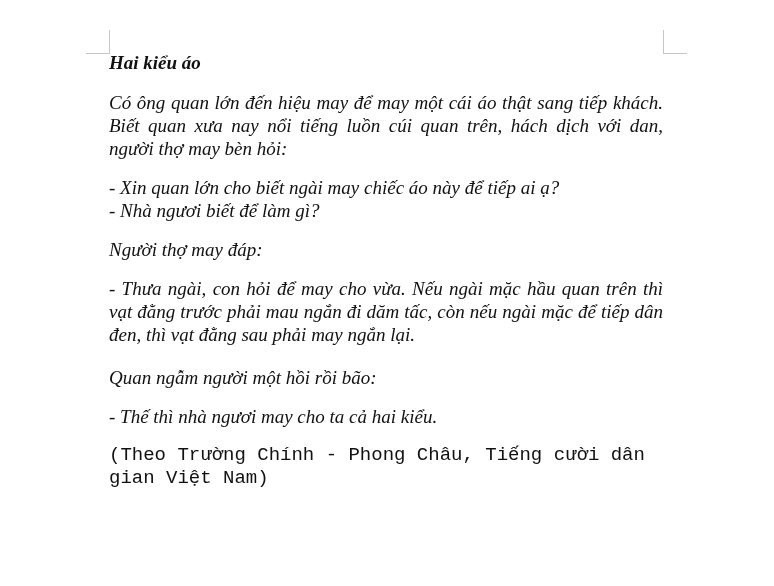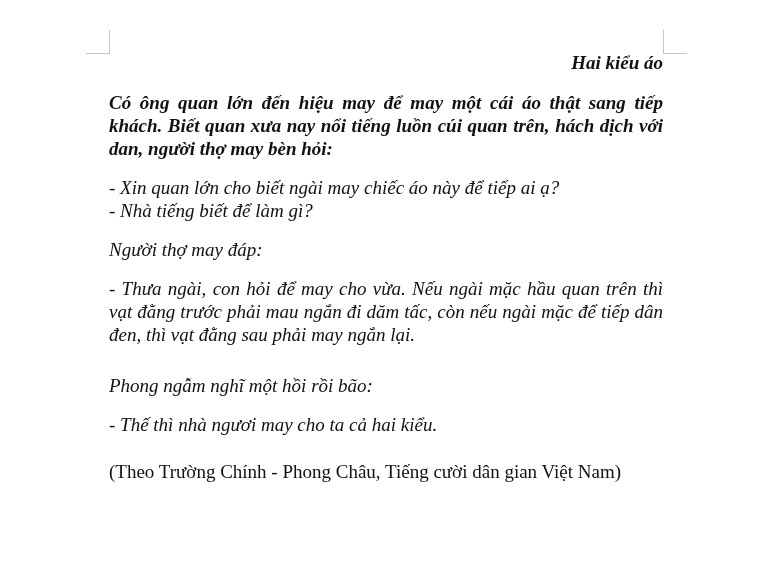--- a/index.html
+++ b/index.html
@@ -1,33 +1,33 @@
 <!DOCTYPE html>
 <html><head>
 <meta charset="utf-8">
 <style>
   html, body { margin:0; padding:0; }
   body { width:774px; height:586px; background:#ffffff; position:relative; overflow:hidden; }
   .corner { position:absolute; border-color:#c6c6c6; border-style:solid; width:23px; height:23px; }
   .corner-left { left:86px; top:30px; border-width:0 1px 1px 0; }
   .corner-right { left:663px; top:30px; border-width:0 0 1px 1px; }
   .page { position:absolute; left:109px; top:50px; width:554px; font-family:"Liberation Serif", serif; color:#111; }
-  .title { text-align:right; font-weight:bold; font-style:italic; font-size:19px; margin:0; line-height:26px; }
+  .title { text-align:left; font-weight:bold; font-style:italic; font-size:19px; margin:0; line-height:26px; }
   .p { font-style:italic; font-size:19px; line-height:23px; margin:0; text-align:justify; }
-  .src { font-style:normal; font-size:19px; line-height:23px; margin:0; }
+  .src { font-style:normal; font-size:19px; line-height:23px; margin:0;font-family:Liberation Mono, monospace; }
 </style>
 </head>
 <body>
 
 <div class="corner corner-left"></div>
 <div class="corner corner-right"></div>
 
 <div class="page">
   <h1 class="title" style="margin-bottom:15px;">Hai kiểu áo</h1>
-  <p class="p" style="margin-bottom:16px; text-align-last:left;font-weight:bold;">Có ông quan lớn đến hiệu may để may một cái áo thật sang tiếp khách. Biết quan xưa nay nổi tiếng luồn cúi quan trên, hách dịch với dan, người thợ may bèn hỏi:</p>
+  <p class="p" style="margin-bottom:16px; text-align-last:left;">Có ông quan lớn đến hiệu may để may một cái áo thật sang tiếp khách. Biết quan xưa nay nổi tiếng luồn cúi quan trên, hách dịch với dan, người thợ may bèn hỏi:</p>
   <p class="p" style="margin-bottom:0;">- Xin quan lớn cho biết ngài may chiếc áo này để tiếp ai ạ?</p>
-  <p class="p" style="margin-bottom:16px;">- Nhà tiếng biết để làm gì?</p>
+  <p class="p" style="margin-bottom:16px;">- Nhà ngươi biết để làm gì?</p>
   <p class="p" style="margin-bottom:16px;font-family:Liberation Serif, serif;">Người thợ may đáp:</p>
-  <p class="p" style="margin-bottom:28px; text-align-last:left;">- Thưa ngài, con hỏi để may cho vừa. Nếu ngài mặc hầu quan trên thì vạt đằng trước phải mau ngắn đi dăm tấc, còn nếu ngài mặc để tiếp dân đen, thì vạt đằng sau phải may ngắn lại.</p>
-  <p class="p" style="margin-bottom:16px;">Phong ngẫm nghĩ một hồi rồi bão:</p>
-  <p class="p" style="margin-bottom:24px;">- Thế thì nhà ngươi may cho ta cả hai kiểu.</p>
+  <p class="p" style="margin-bottom:20px; text-align-last:left;">- Thưa ngài, con hỏi để may cho vừa. Nếu ngài mặc hầu quan trên thì vạt đằng trước phải mau ngắn đi dăm tấc, còn nếu ngài mặc để tiếp dân đen, thì vạt đằng sau phải may ngắn lại.</p>
+  <p class="p" style="margin-bottom:16px;">Quan ngẫm người một hồi rồi bão:</p>
+  <p class="p" style="margin-bottom:16px;">- Thế thì nhà ngươi may cho ta cả hai kiểu.</p>
   <p class="src">(Theo Trường Chính - Phong Châu, Tiếng cười dân gian Việt Nam)</p>
 </div>
 
 </body></html>

